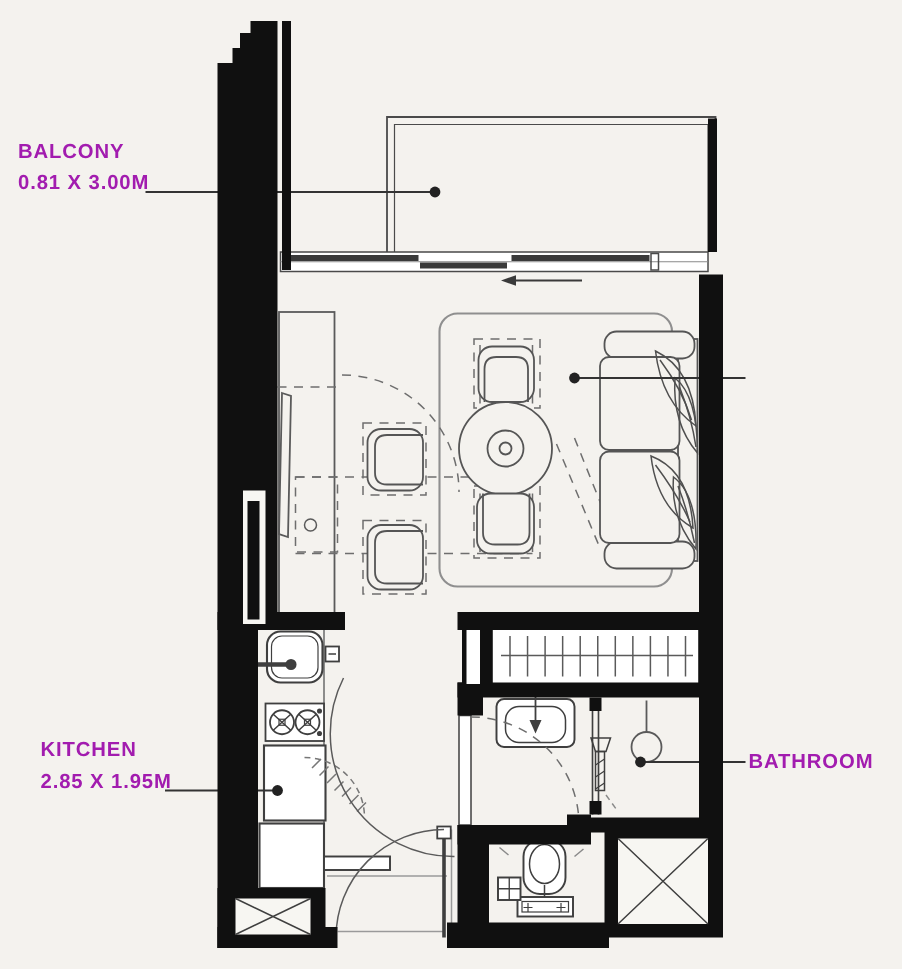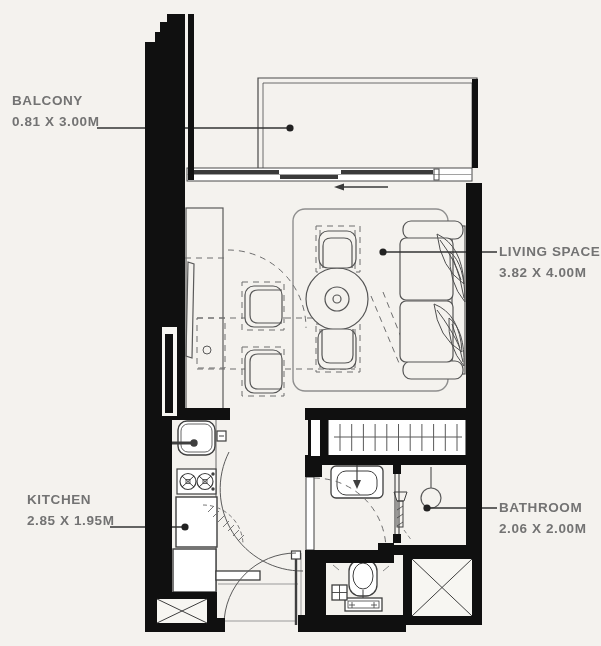--- a/index.html
+++ b/index.html
@@ -10,21 +10,21 @@
     overflow:hidden;
   }
   .plan{
     position:relative;
     width:601px;height:646px;
     background:#f4f2ee;
   }
   .plan svg{position:absolute;left:0;top:0;}
   .label{
     position:absolute;
-    color:#737373;
+    color:#a21caf;
     font-size:13.5px;
     font-weight:bold;
     letter-spacing:0.6px;
     line-height:21px;
     white-space:nowrap;
   }
 </style>
 </head>
 <body>
 
@@ -279,27 +279,22 @@
     <path d="M412,559 L472,616 M412,616 L472,559" stroke="#3f3f3f" stroke-width="1" fill="none"></path>
   </g>
 
 </svg>
 
   <div class="label" style="left:12px;top:90px">
     <div>BALCONY</div>
     <div>0.81 X 3.00M</div>
   </div>
 
-  <div class="label" style="left:499px;top:241px">
-    <div>LIVING SPACE</div>
-    <div>3.82 X 4.00M</div>
-  </div>
 
   <div class="label" style="left:27px;top:489px">
     <div>KITCHEN</div>
     <div>2.85 X 1.95M</div>
   </div>
 
   <div class="label" style="left:499px;top:497px">
     <div>BATHROOM</div>
-    <div>2.06 X 2.00M</div>
   </div>
 </div>
 
 </body></html>

